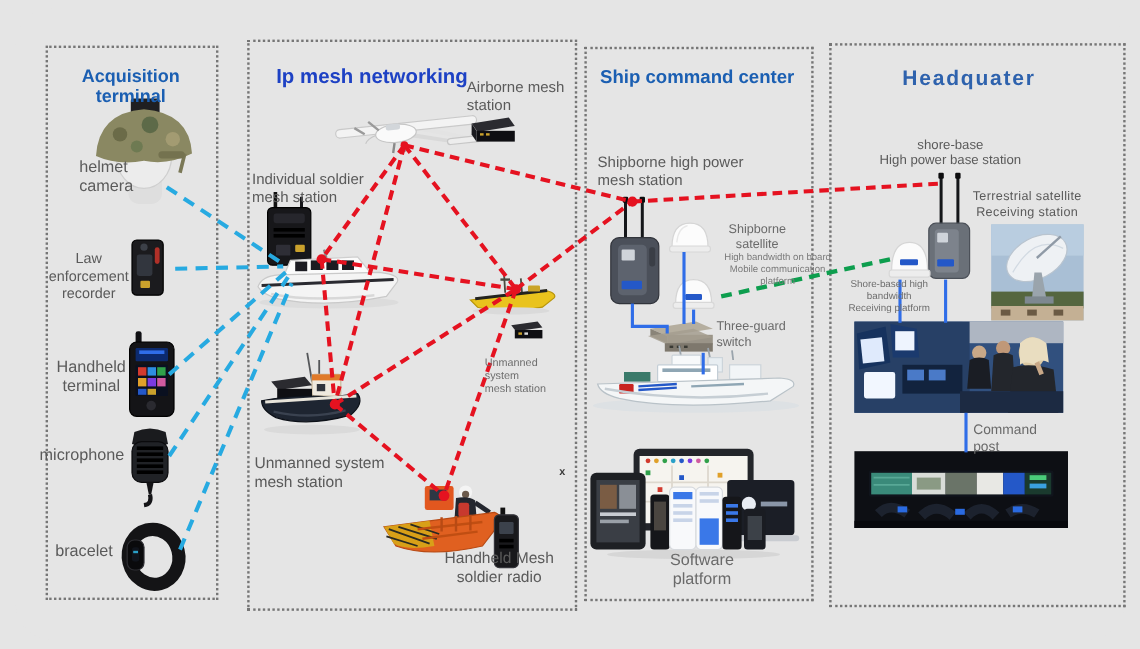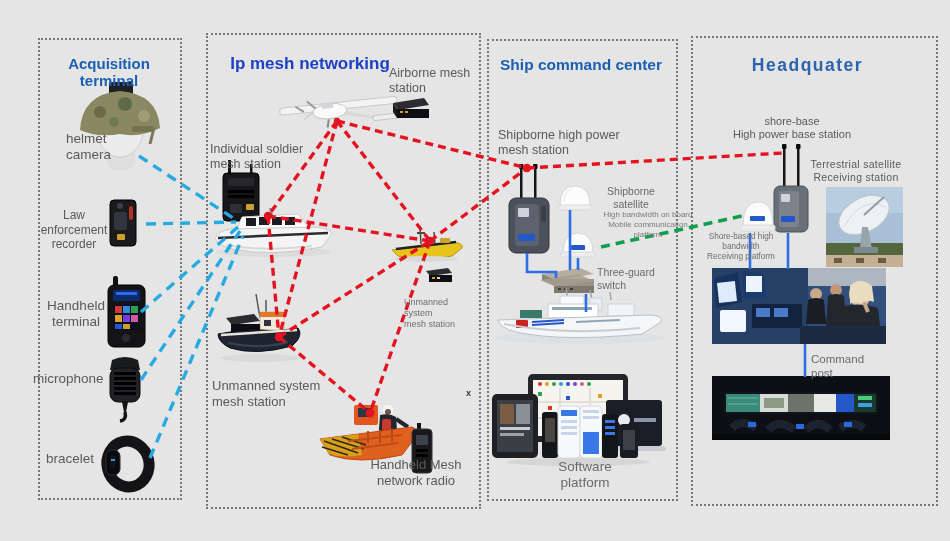--- a/index.html
+++ b/index.html
@@ -431,21 +431,21 @@
   <div class="lbl" style="left:404px;top:297px;width:72px;font-size:9px;text-align:left;color:#6e6e6e;">
     <span>Unmanned system</span><br>
     <span>mesh station</span>
   </div>
   <div class="lbl" style="left:212px;top:378px;width:112px;font-size:13px;text-align:left;">
     <span>Unmanned system</span><br>
     <span>mesh station</span>
   </div>
   <div class="lbl" style="left:366px;top:457px;width:100px;font-size:13px;text-align:center;">
     <span>Handheld Mesh</span><br>
-    <span>network radio</span>
+    <span>soldier radio</span>
   </div>
 
   <div class="lbl" style="left:498px;top:128px;width:152px;font-size:12.5px;">
     <span>Shipborne high power</span><br>
     <span>mesh station</span>
   </div>
   <div class="lbl" style="left:593px;top:185px;width:76px;font-size:10.5px;text-align:center;color:#6a6a6a;">Shipborne satellite</div>
   <div class="lbl" style="left:581px;top:210px;width:94px;font-size:8px;text-align:center;color:#7a7a7a;margin-left:20px;">
     <span>High bandwidth on board</span><br>
     <span>Mobile communication platform</span>

